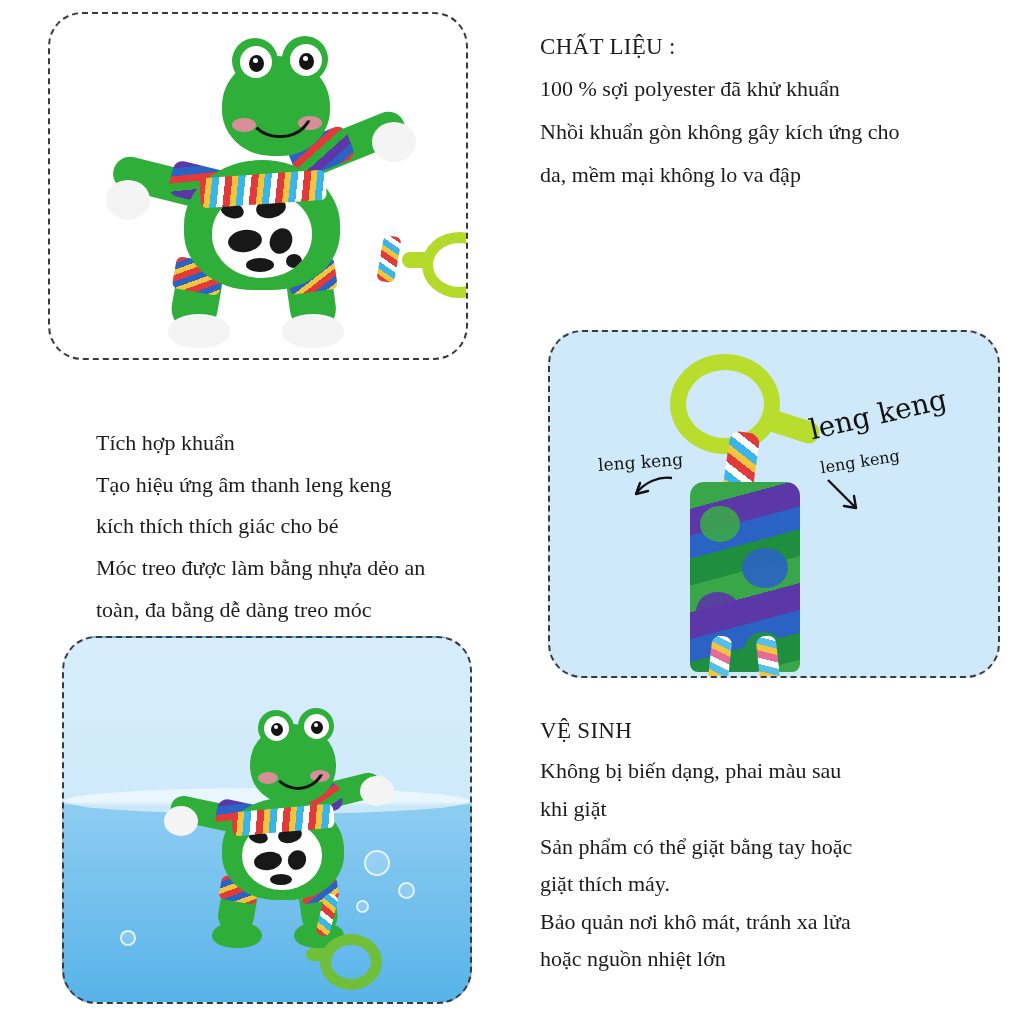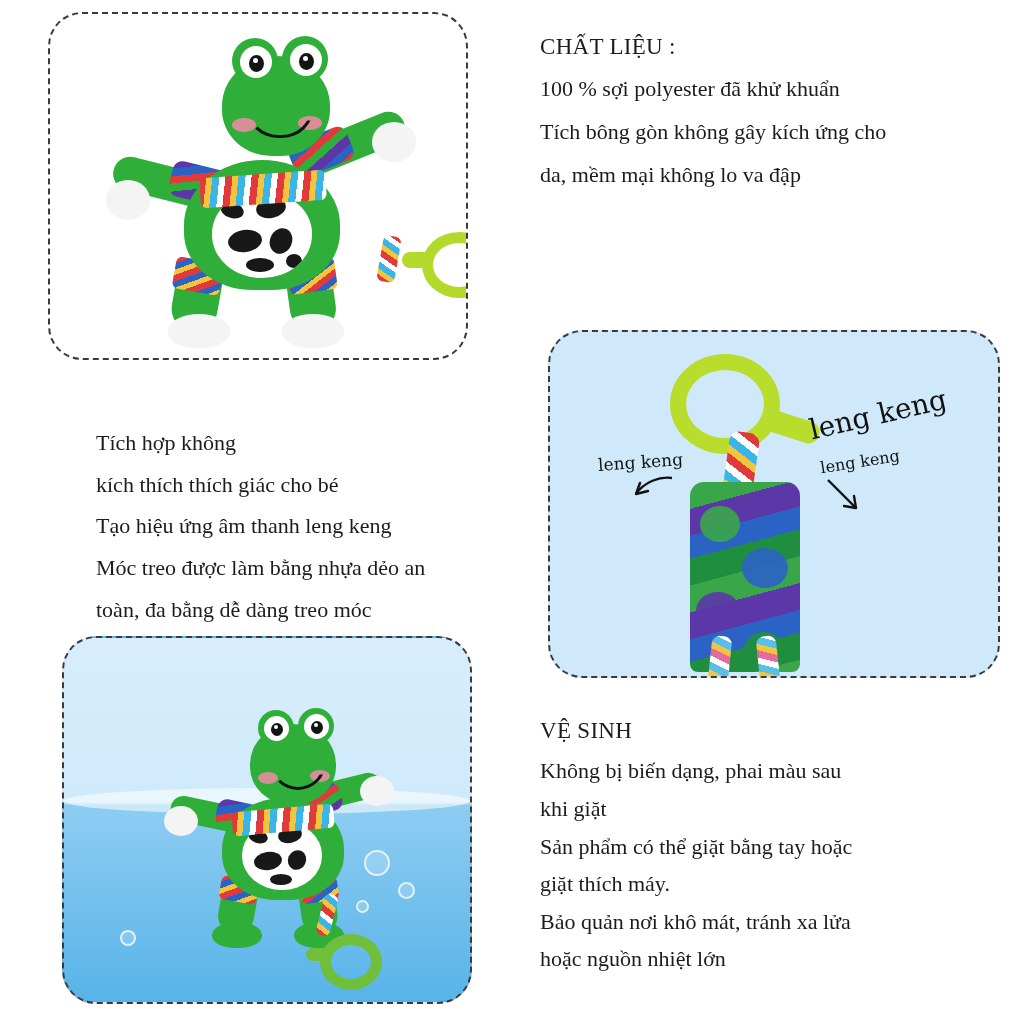--- a/index.html
+++ b/index.html
@@ -322,28 +322,28 @@
 
       <div class="cord" style="left:330px;top:222px;width:18px;height:46px;transform:rotate(10deg);"></div>
       <div class="ring-outer" style="left:372px;top:218px;width:74px;height:66px;"></div>
       <div class="ring-tab" style="left:352px;top:238px;width:30px;height:16px;"></div>
     </div>
   </div>
 
   <div class="text-block" id="material-text">
     <p class="heading">CHẤT LIỆU :</p>
     <p class="line">100 % sợi polyester đã khử khuẩn</p>
-    <p class="line">Tích bông gòn không gây kích ứng cho</p>
+    <p class="line">Nhồi khuẩn gòn không gây kích ứng cho</p>
     <p class="line">da, mềm mại không lo va đập</p>
   </div>
 
   <div class="text-block" id="bell-text">
-    <p class="line">Tích hợp không</p>
+    <p class="line">Tích hợp khuẩn</p>
+    <p class="line">Tạo hiệu ứng âm thanh leng keng</p>
     <p class="line">kích thích thích giác cho bé</p>
-    <p class="line">Tạo hiệu ứng âm thanh leng keng</p>
     <p class="line">Móc treo được làm bằng nhựa dẻo an</p>
     <p class="line">toàn, đa bằng dễ dàng treo móc</p>
   </div>
 
   <div class="photo-frame" id="panel-hook">
     <div style="position:absolute;inset:0;">
       <div class="big-ring" style="left:120px;top:22px;width:110px;height:100px;"></div>
       <div class="big-ring-gate" style="left:214px;top:84px;width:56px;height:22px;transform:rotate(18deg);"></div>
       <div class="big-cord" style="left:176px;top:100px;width:30px;height:66px;transform:rotate(8deg);"></div>
 

